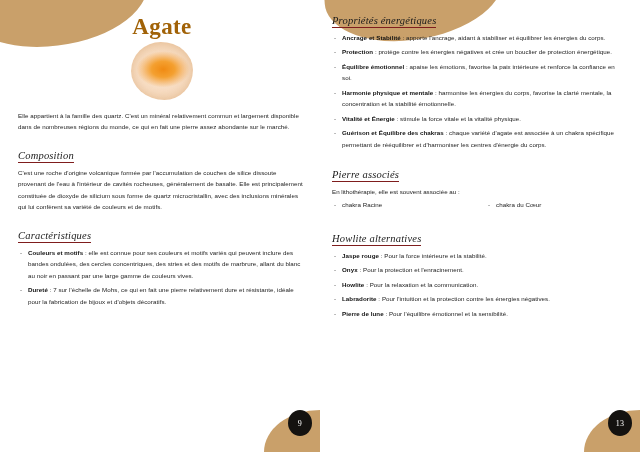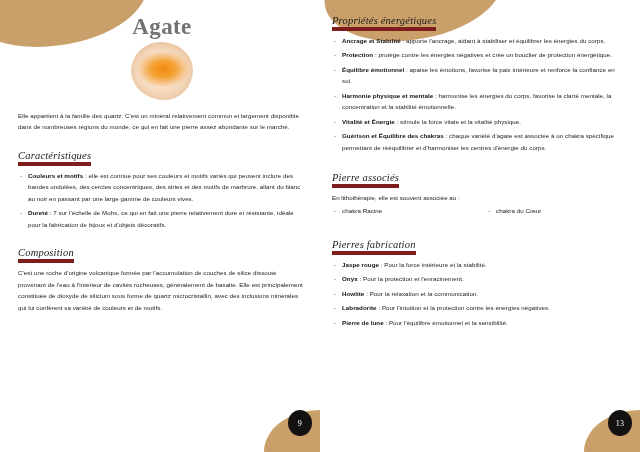--- a/index.html
+++ b/index.html
@@ -79,21 +79,21 @@
     bottom: 0;
   }
   .page-left .content { top: 6px; }
   .page-right .content { left: 12px; right: 14px; top: 10px; }
 
   
   .doc-title {
     text-align: center;
     font-family: "Liberation Serif", serif;
     font-size: 23px;
-    color: #737373;
+    color: #a16207;
     margin: 8px 0 2px 0;
     letter-spacing: .4px;
   }
   .stone-wrap {
     display: flex;
     justify-content: center;
     margin: 2px 0 10px 0;
   }
   .stone {
     width: 62px;
@@ -108,21 +108,21 @@
   
   h2.sec {
     font-family: "Liberation Serif", serif;
     font-style: italic;
     font-size: 10.5px;
     font-weight: normal;
     color: #1a1a1a;
     margin: 0 0 4px 0;
     padding-bottom: 1px;
     display: inline-block;
-    border-bottom: 4px solid #7f1d1d;
+    border-bottom: 1px solid #7f1d1d;
     letter-spacing: .2px;
   }
   .sec-block { margin-bottom: 12px; }
   .page-right .sec-block { margin-bottom: 14px; }
 
   p.body {
     font-size: 6.2px;
     line-height: 1.85;
     color: #222;
     margin: 0;
@@ -183,30 +183,30 @@
 
       <div class="stone-wrap">
         <div class="stone"></div>
       </div>
 
       <div class="sec-block">
         <p class="body">Elle appartient à la famille des quartz. C'est un minéral relativement commun et largement disponible dans de nombreuses régions du monde, ce qui en fait une pierre assez abondante sur le marché.</p>
       </div>
 
       <div class="sec-block">
+        <h2 class="sec">Composition</h2>
+        <p class="body">C'est une roche d'origine volcanique formée par l'accumulation de couches de silice dissoute provenant de l'eau à l'intérieur de cavités rocheuses, généralement de basalte. Elle est principalement constituée de dioxyde de silicium sous forme de quartz microcristallin, avec des inclusions minérales qui lui confèrent sa variété de couleurs et de motifs.</p>
+      </div>
+
+      <div class="sec-block">
         <h2 class="sec">Caractéristiques</h2>
         <ul class="bullets">
           <li><span class="bold">Couleurs et motifs</span><span> : elle est connue pour ses couleurs et motifs variés qui peuvent inclure des bandes ondulées, des cercles concentriques, des stries et des motifs de marbrure, allant du blanc au noir en passant par une large gamme de couleurs vives.</span></li>
           <li><span class="bold">Dureté</span><span> : 7 sur l'échelle de Mohs, ce qui en fait une pierre relativement dure et résistante, idéale pour la fabrication de bijoux et d'objets décoratifs.</span></li>
         </ul>
-      </div>
-
-      <div class="sec-block">
-        <h2 class="sec">Composition</h2>
-        <p class="body">C'est une roche d'origine volcanique formée par l'accumulation de couches de silice dissoute provenant de l'eau à l'intérieur de cavités rocheuses, généralement de basalte. Elle est principalement constituée de dioxyde de silicium sous forme de quartz microcristallin, avec des inclusions minérales qui lui confèrent sa variété de couleurs et de motifs.</p>
       </div>
 
 
     </div>
   </div>
 
   <div class="page page-right">
     <div class="corner-top"></div>
     <div class="corner-bottom"></div>
     <div class="page-number">13</div>
@@ -232,21 +232,21 @@
           <ul class="bullets col-a">
             <li>chakra Racine</li>
           </ul>
           <ul class="bullets col-b">
             <li>chakra du Cœur</li>
           </ul>
         </div>
       </div>
 
       <div class="sec-block">
-        <h2 class="sec">Pierres fabrication</h2>
+        <h2 class="sec">Howlite alternatives</h2>
         <ul class="bullets">
           <li><span class="bold">Jaspe rouge</span><span> : Pour la force intérieure et la stabilité.</span></li>
           <li><span class="bold">Onyx</span><span> : Pour la protection et l'enracinement.</span></li>
           <li><span class="bold">Howlite</span><span> : Pour la relaxation et la communication.</span></li>
           <li><span class="bold">Labradorite</span><span> : Pour l'intuition et la protection contre les énergies négatives.</span></li>
           <li><span class="bold">Pierre de lune</span><span> : Pour l'équilibre émotionnel et la sensibilité.</span></li>
         </ul>
       </div>
 
     </div>

